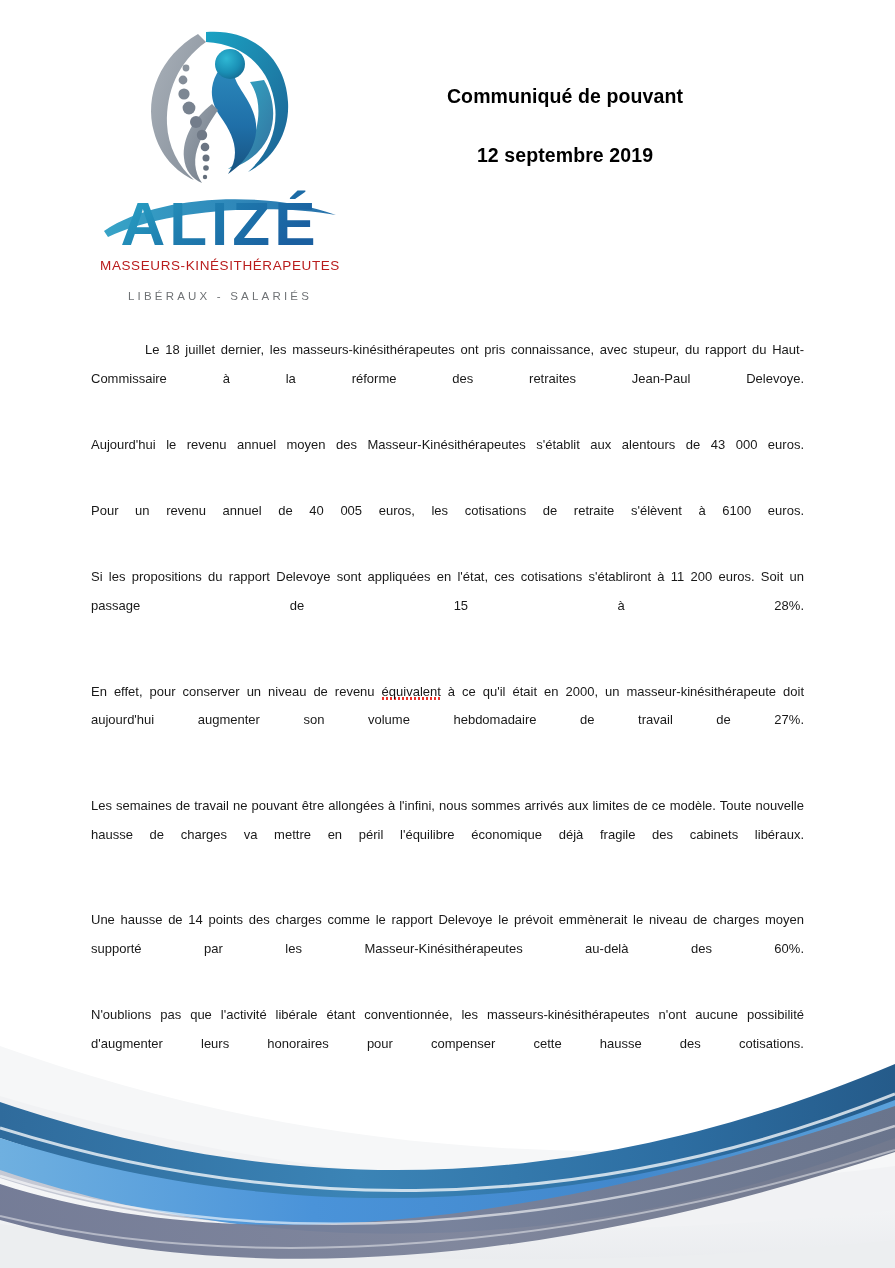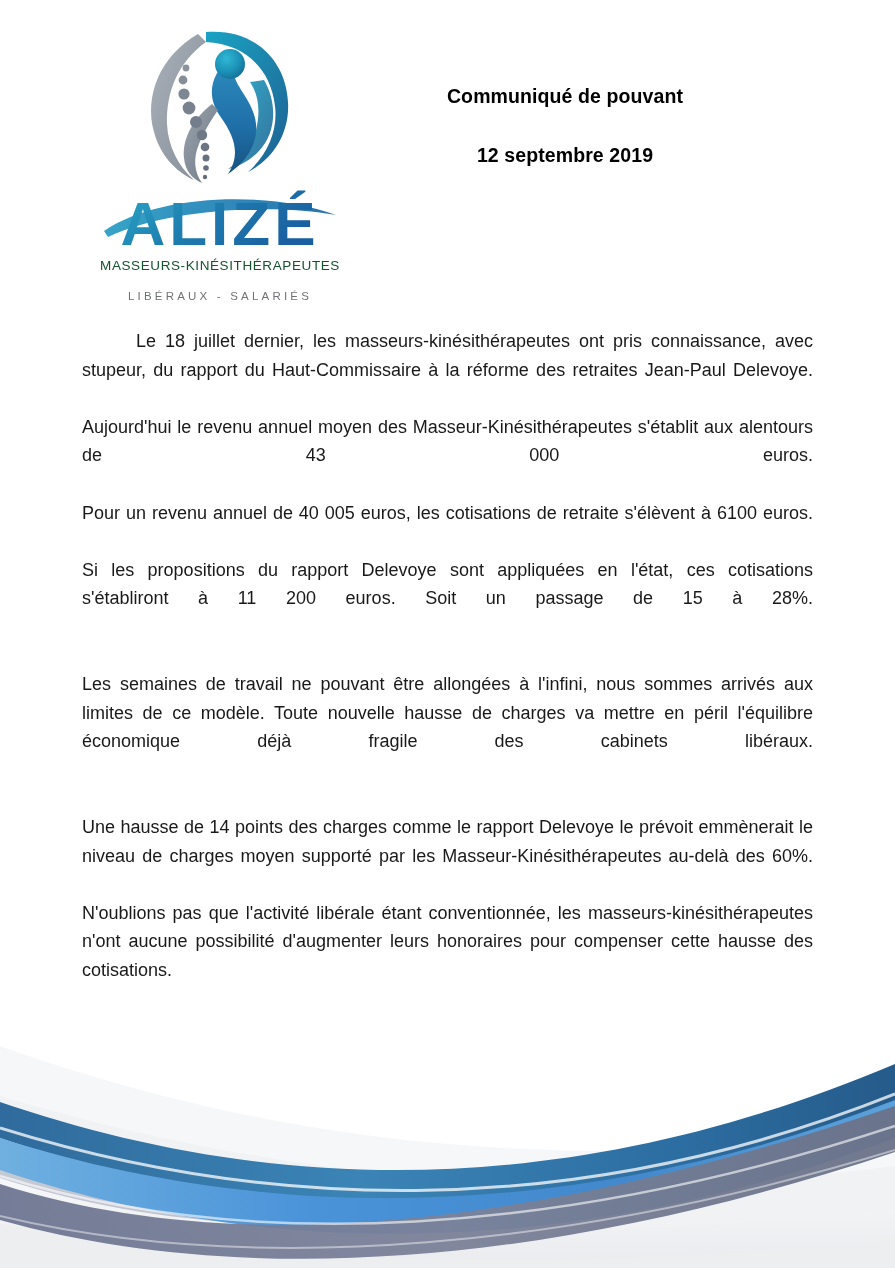--- a/index.html
+++ b/index.html
@@ -50,21 +50,21 @@
     height: 70px;
   }
   .logo-sub1 {
     position: absolute;
     left: 0;
     top: 236px;
     width: 240px;
     text-align: center;
     font-size: 13.5px;
     letter-spacing: 0.6px;
-    color: #14532d;
+    color: #b91c1c;
     font-weight: 500;
     white-space: nowrap;
   }
   .logo-sub2 {
     position: absolute;
     left: 0;
     top: 268px;
     width: 240px;
     text-align: center;
     font-size: 11.5px;
@@ -96,22 +96,22 @@
   }
 
   
   .body-text {
     position: absolute;
     left: 82px;
     top: 327px;
     width: 731px;
   }
   .para {
-    margin: 0;
-    font-size: 18px;
+    margin: 9px;
+    font-size: 13px;
     line-height: 28.6px;
     text-align: justify;
     text-justify: inter-word;
     color: #191919;
   }
   .para.spaced {
     margin-top: 28.6px;
   }
   .para .indent {
     display: inline-block;
@@ -240,20 +240,21 @@
 
     <div class="headline">Communiqué de pouvant</div>
     <div class="dateline">12 septembre 2019</div>
   </div>
 
   <div class="body-text">
       <p class="para"><span class="indent"></span><span>Le 18 juillet dernier, les masseurs-kinésithérapeutes ont pris connaissance, avec stupeur, du rapport du Haut-Commissaire à la réforme des retraites Jean-Paul Delevoye.</span></p>
       <p class="para"><span>Aujourd'hui le revenu annuel moyen des Masseur-Kinésithérapeutes s'établit aux alentours de 43 000 euros.</span></p>
       <p class="para"><span>Pour un revenu annuel de 40 005 euros, les cotisations de retraite s'élèvent à 6100 euros.</span></p>
       <p class="para"><span>Si les propositions du rapport Delevoye sont appliquées en l'état, ces cotisations s'établiront à 11 200 euros. Soit un passage de 15 à 28%.</span></p>
+      <p class="para spaced"><span>En effet, pour conserver un niveau de revenu </span><span class="misspell">équivalent</span><span> à ce qu'il était en 2000, un masseur-kinésithérapeute doit aujourd'hui augmenter son volume hebdomadaire de travail de 27%.</span></p>
       <p class="para spaced"><span>Les semaines de travail ne pouvant être allongées à l'infini, nous sommes arrivés aux limites de ce modèle. Toute nouvelle hausse de charges va mettre en péril l'équilibre économique déjà fragile des cabinets libéraux.</span></p>
       <p class="para spaced"><span>Une hausse de 14 points des charges comme le rapport Delevoye le prévoit emmènerait le niveau de charges moyen supporté par les Masseur-Kinésithérapeutes au-delà des 60%.</span></p>
       <p class="para"><span>N'oublions pas que l'activité libérale étant conventionnée, les masseurs-kinésithérapeutes n'ont aucune possibilité d'augmenter leurs honoraires pour compenser cette hausse des cotisations.</span></p>
     </div>
 
   <div class="footer-waves">
     <svg viewBox="0 0 895 290" preserveAspectRatio="none" aria-hidden="true">
       <defs>
         <linearGradient id="fDark" x1="0" y1="0" x2="1" y2="0">
           <stop offset="0%" stop-color="#2f6b9c"></stop>

